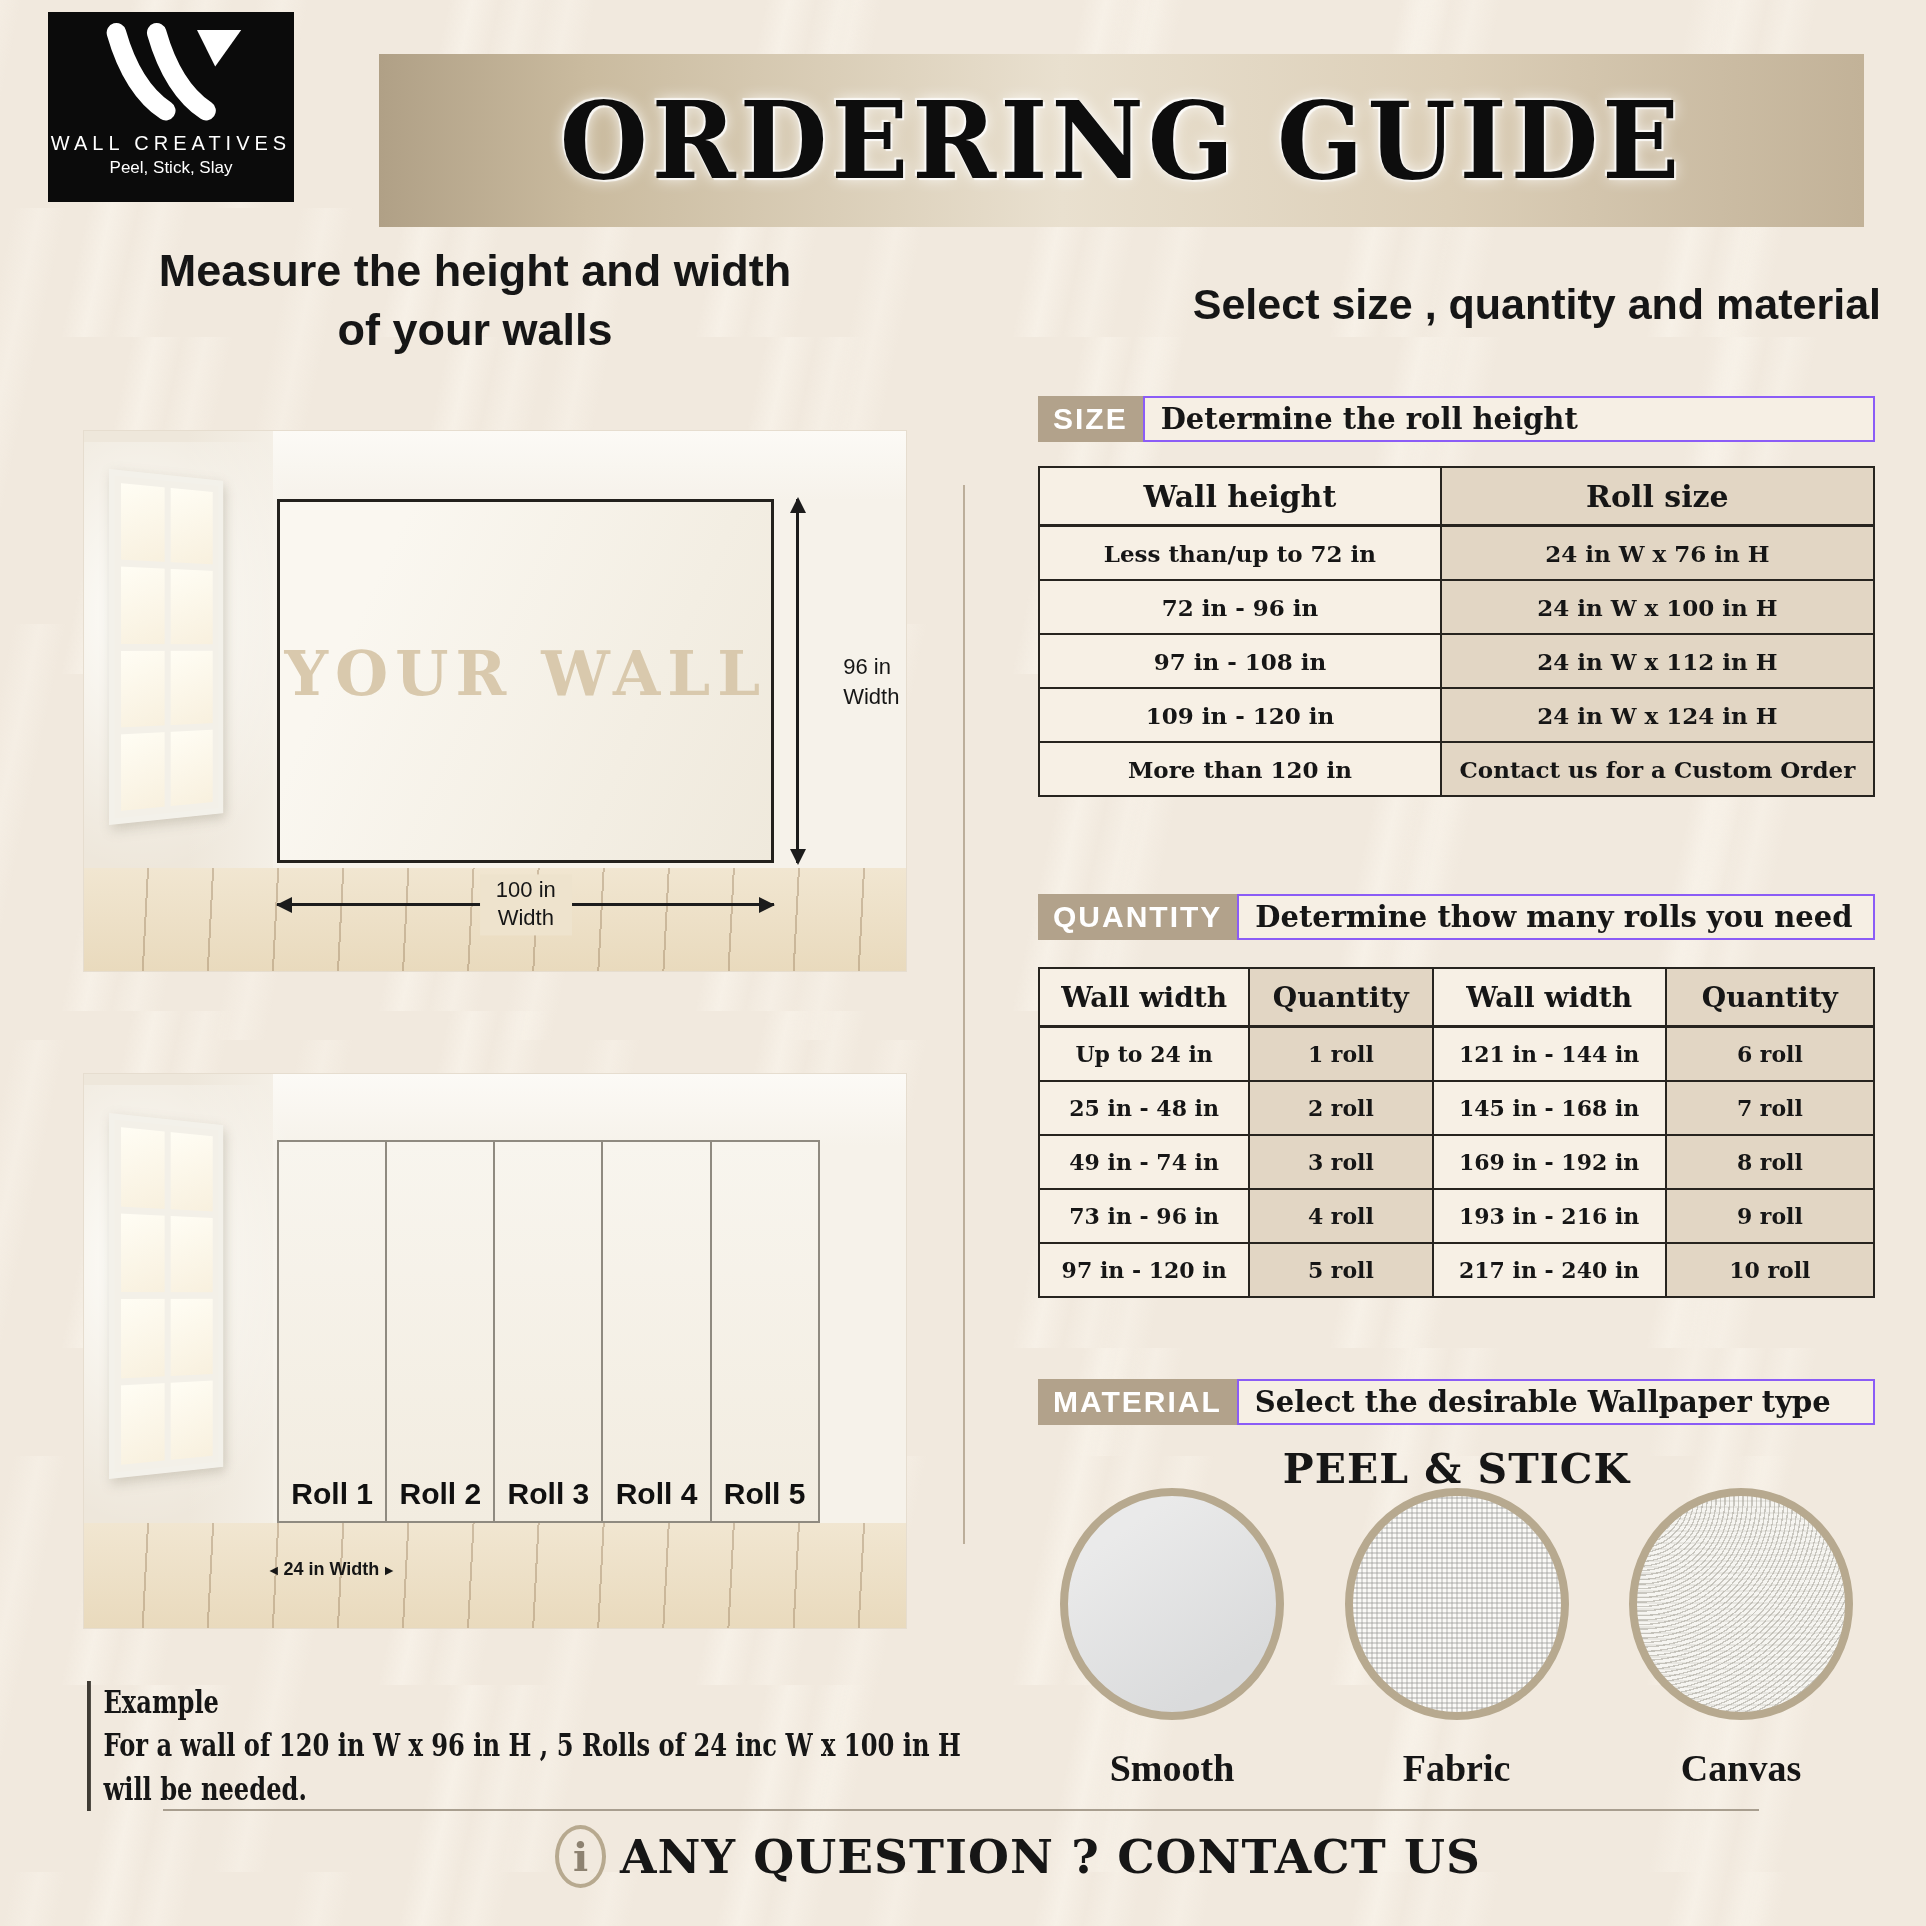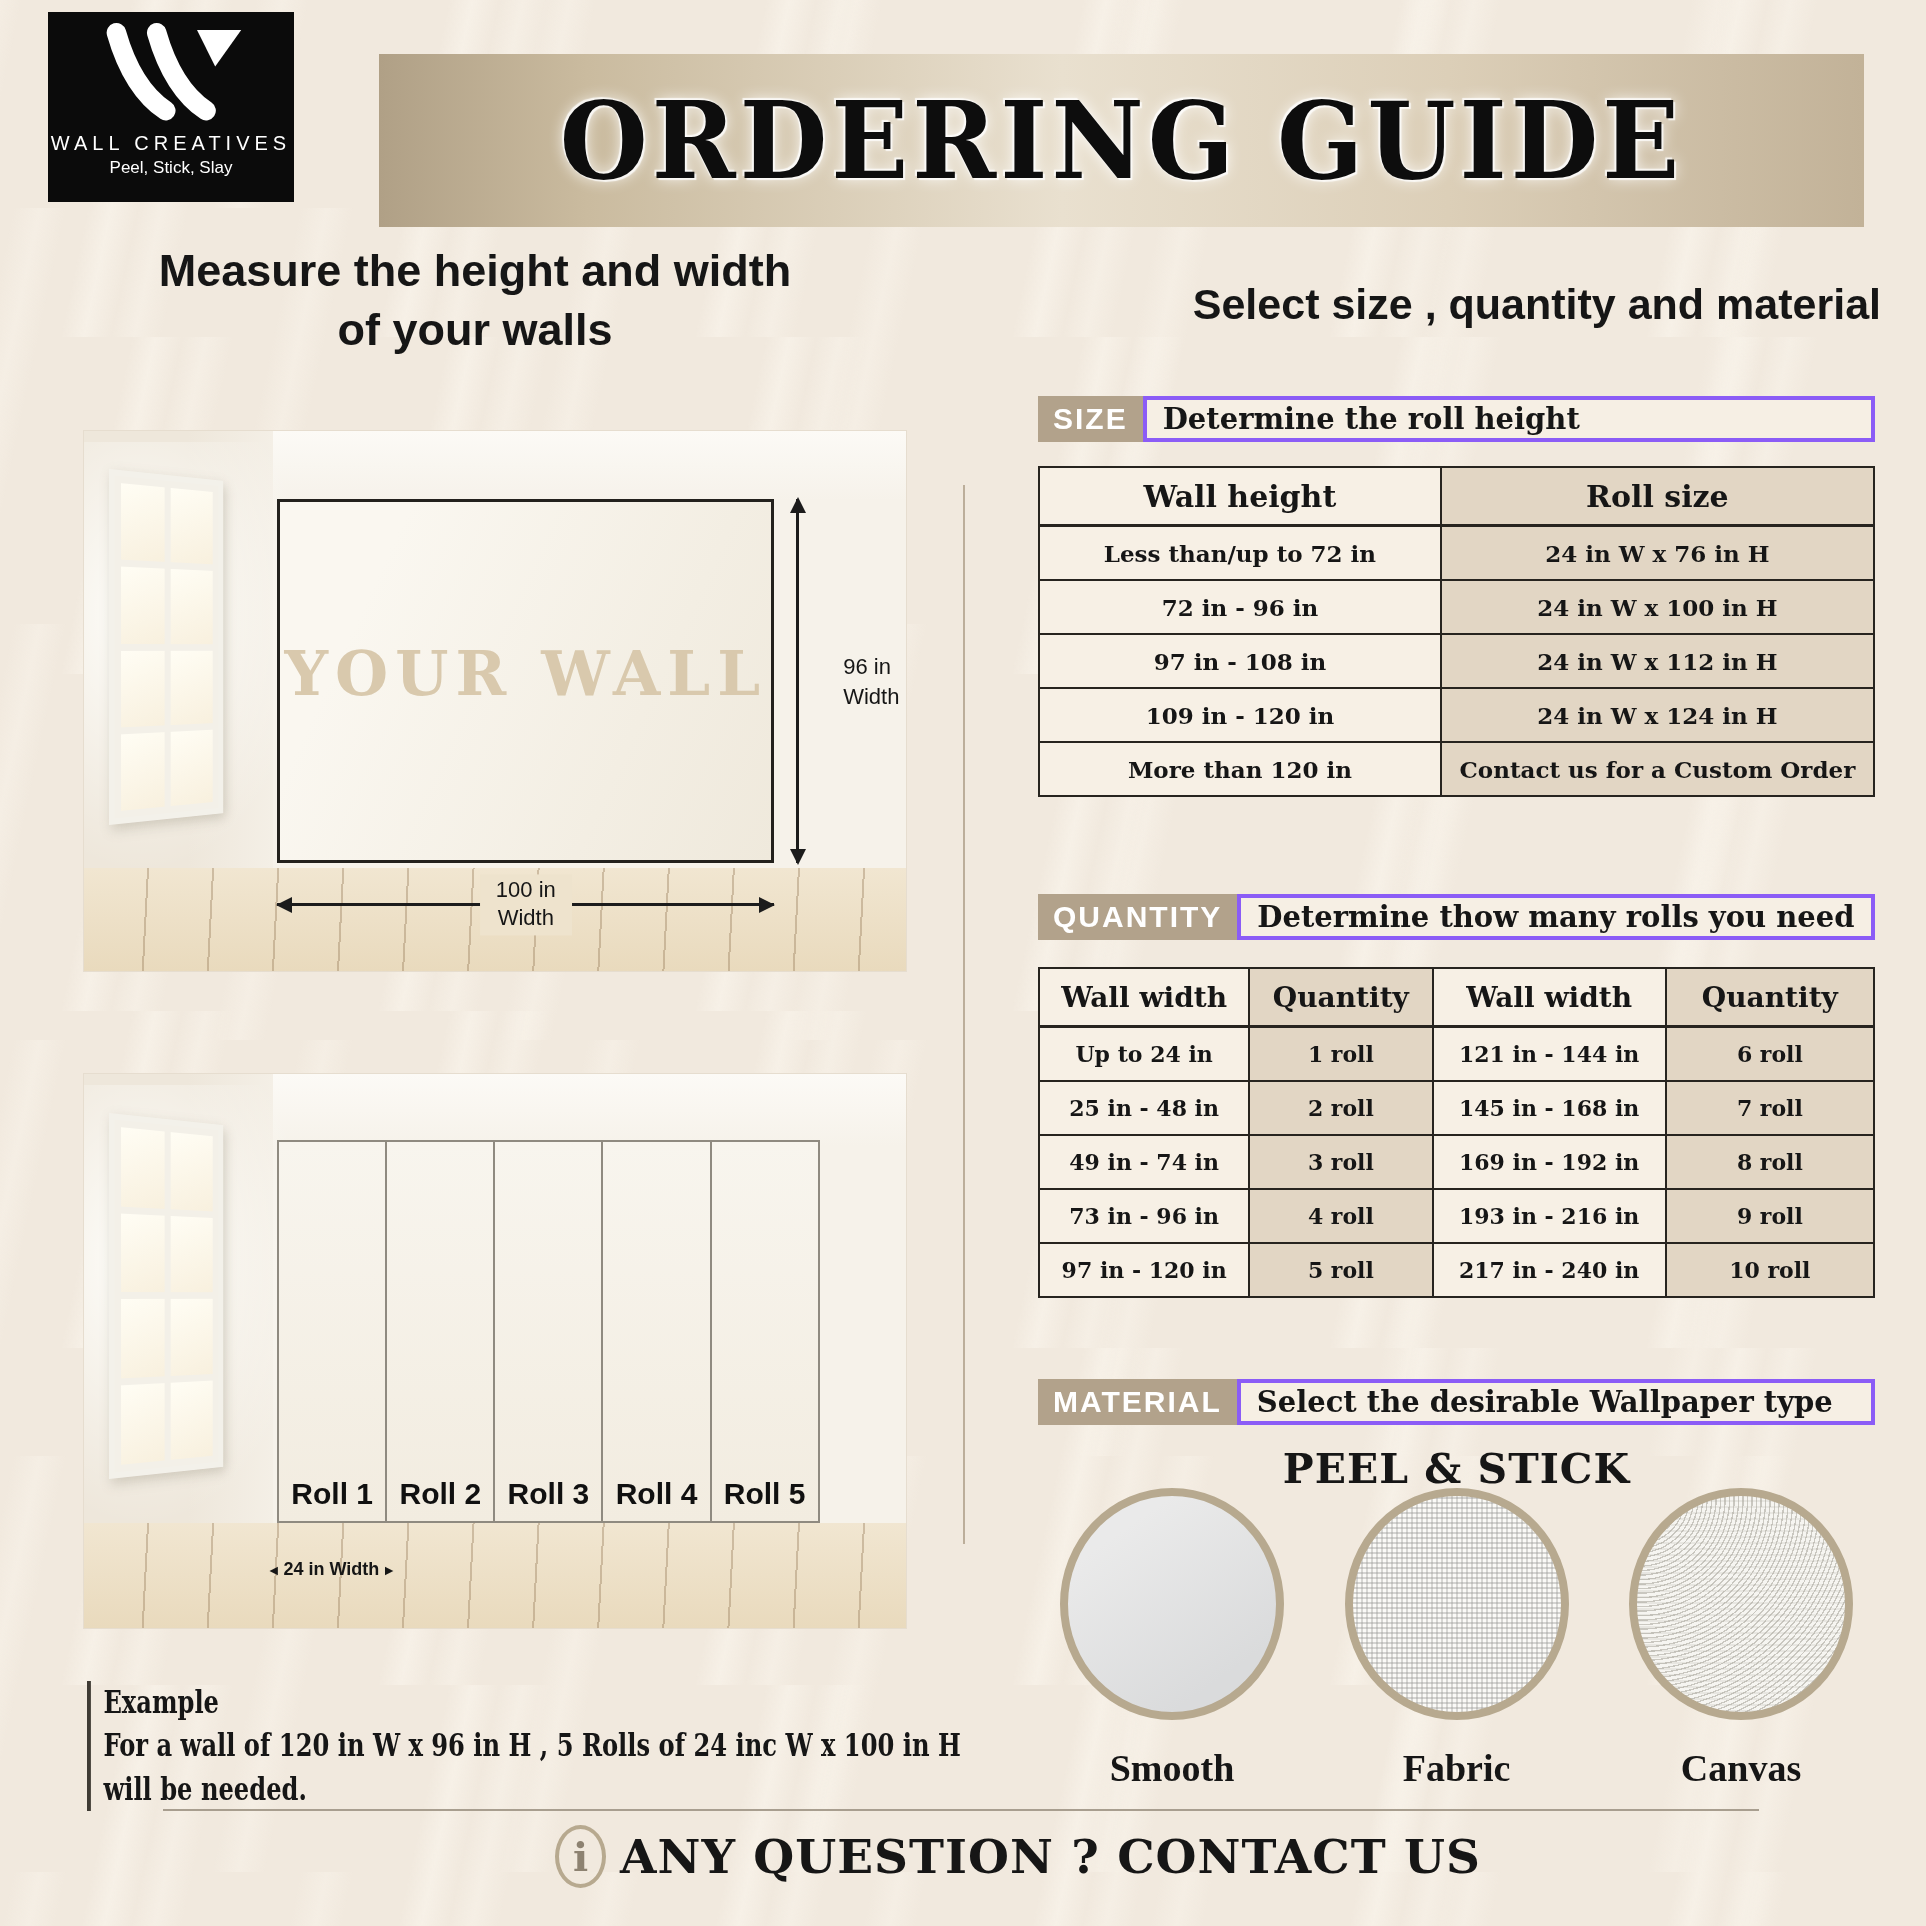--- a/index.html
+++ b/index.html
@@ -29,21 +29,21 @@
       text-shadow:0 0 14px rgba(255,255,255,.95), 2px 2px 1px rgba(255,255,255,.8), -2px -2px 1px rgba(255,255,255,.8);}
 
   
   .h-left{position:absolute;left:59px;top:241px;width:832px;text-align:center;font-weight:bold;font-size:45px;line-height:1.32;}
   .h-right{position:absolute;left:1010px;top:280px;width:871px;text-align:right;font-weight:bold;font-size:43px;}
 
   
   .sec{position:absolute;left:1038px;width:837px;height:46px;display:flex;align-items:stretch;}
   .sec-label{background:#b2a28b;color:#fff;font-weight:bold;font-size:30px;letter-spacing:2px;
              display:flex;align-items:center;padding:0 15px;white-space:nowrap;}
-  .sec-desc{flex:1;background:#f6efe4;border:4px solid #8b5cf6;display:flex;align-items:center;padding:0 16px;
+  .sec-desc{flex:1;background:#f6efe4;border:2px solid #8b5cf6;display:flex;align-items:center;padding:0 16px;
             font-family:"DejaVu Serif",serif;font-weight:bold;font-size:29px;white-space:nowrap;}
 
   
   .tbl{position:absolute;left:1038px;width:837px;border:2px solid #27241f;display:grid;box-sizing:border-box;}
   .size-tbl{top:466px;grid-template-columns:48% 52%;grid-template-rows:57px repeat(5,54px);}
   .qty-tbl{top:967px;grid-template-columns:25% 22% 28% 25%;grid-template-rows:57px repeat(5,54px);}
   .cell{display:flex;align-items:center;justify-content:center;text-align:center;
         font-family:"DejaVu Serif",serif;font-weight:bold;border-top:2px solid #27241f;padding:0 16px;box-sizing:border-box;}
   .row0{border-top:none;border-bottom:1px solid #27241f;}
   .bgA{background:#f7f0e5;}

